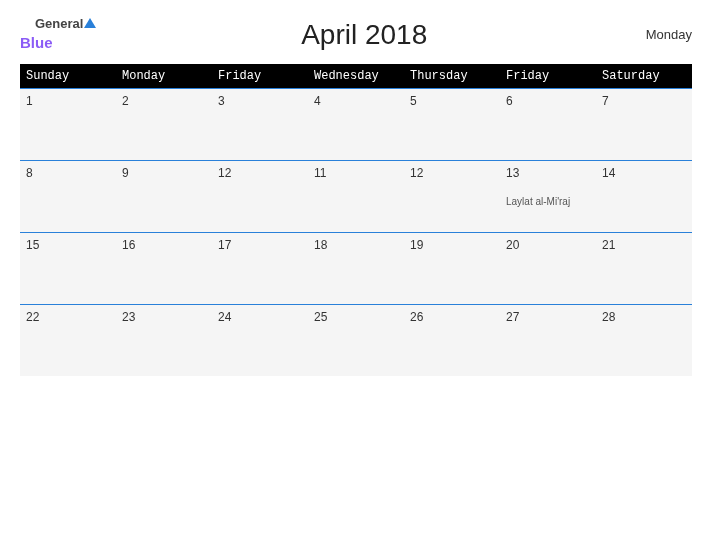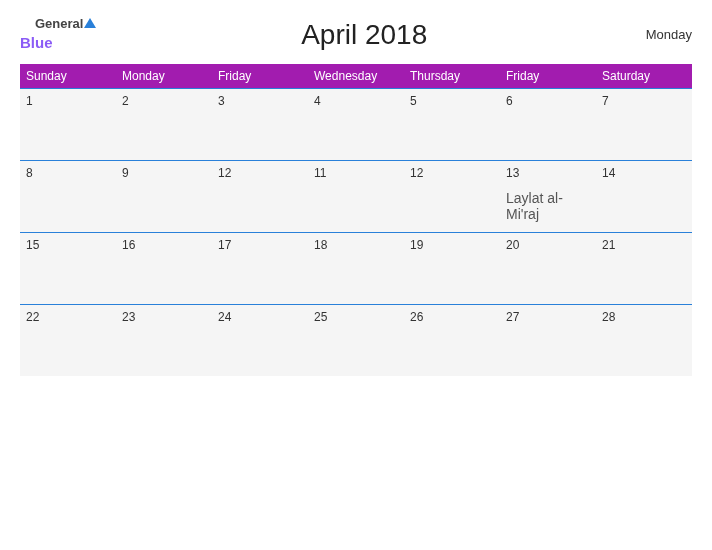--- a/index.html
+++ b/index.html
@@ -33,21 +33,22 @@
       font-size: 13px;
       color: #333;
       text-align: right;
       min-width: 60px;
     }
     .calendar {
       width: 100%;
       border-collapse: collapse;
     }
     .calendar thead tr {
-      background: #a21caf;
+      background: #000000;
+      font-family: Liberation Mono, monospace;
     }
     .calendar thead th {
       color: #fff;
       font-size: 12px;
       font-weight: normal;
       padding: 5px 6px;
       text-align: left;
       border: none;
     }
     .calendar tbody tr {
@@ -65,23 +66,23 @@
     }
     .calendar tbody td.empty {
       background: #f5f5f5;
     }
     .day-num {
       font-size: 12px;
       color: #333;
       display: block;
     }
     .holiday {
-      font-size: 14px;
+      font-size: 10px;
       color: #555;
-      margin-top: 10px;
+      margin-top: 16px;
       display: block;
     }
     .logo-row {
       display: flex;
       align-items: center;
       margin-left: 15px;
     }
     .logo-text-general {
       font-size: 13px;
       font-weight: bold;

